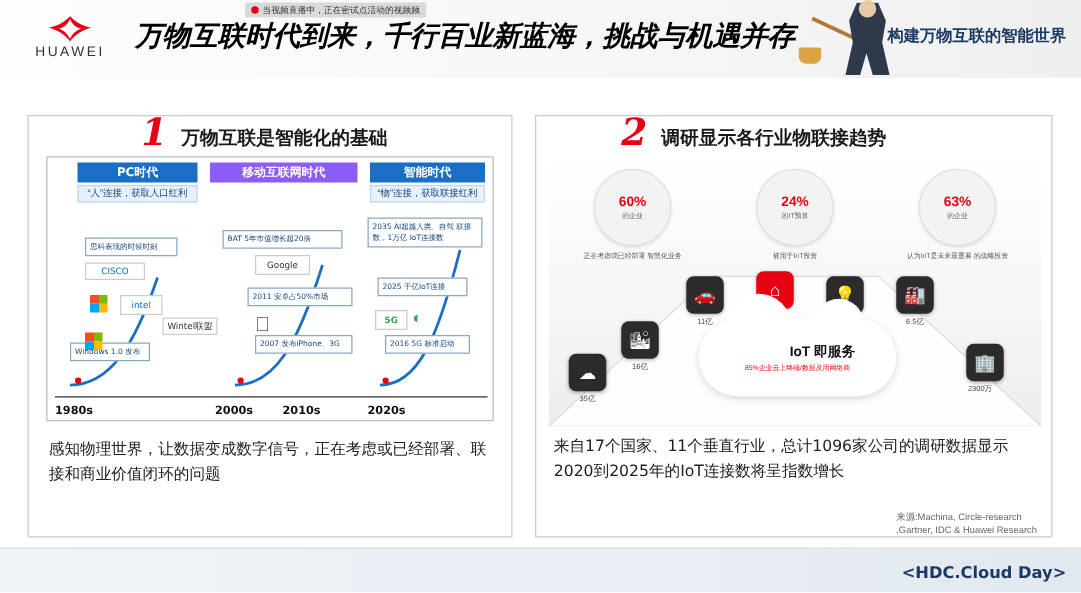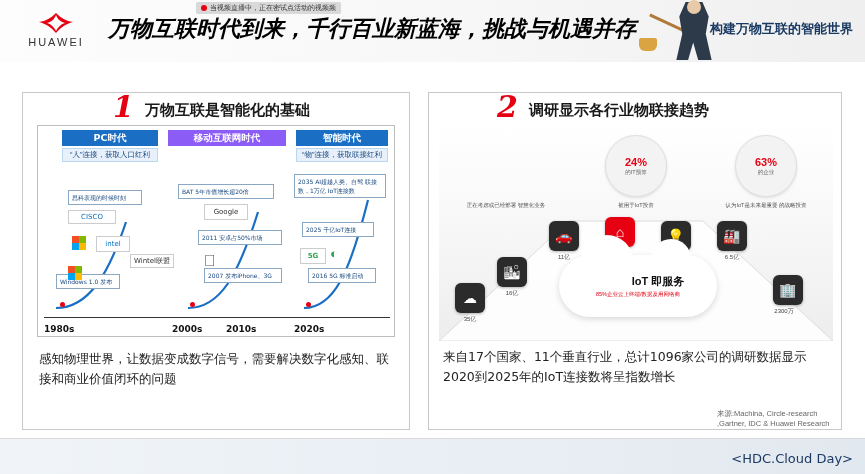--- a/index.html
+++ b/index.html
@@ -179,21 +179,21 @@
   #right-source { left:288px; top:316px; }
 
   
   .footer-band {
     position:absolute; left:0; bottom:0; width:865px; height:36px;
     background:linear-gradient(90deg,#f0f4f8 0%,#e9eef4 60%,#e2e8ef 100%);
     border-top:1px solid #dadada;
   }
   .footer-text {
     position:absolute; right:12px; bottom:8px;
-    font-size:13px; font-weight:normal; color:#1b3a63;
+    font-size:13px; font-weight:bold; color:#1b3a63;
     font-family:"DejaVu Sans","Liberation Sans",sans-serif;
   }
   .win-logo { display:inline-block; width:14px; height:14px; background:
       linear-gradient(90deg,#f25022 50%,#7fba00 50%) top/100% 50% no-repeat,
       linear-gradient(90deg,#00a4ef 50%,#ffb900 50%) bottom/100% 50% no-repeat;
   }
   .apple-glyph { font-size:16px; color:#555; }
   .wifi-glyph { font-size:13px; color:#2ea44f; }
 </style>
 </head>
@@ -275,34 +275,38 @@
       <span class="apple-glyph" style="position:absolute; left:166px; top:126px;"></span>
       <span class="wifi-glyph" style="position:absolute; left:292px; top:120px;">◐</span>
 
       <div class="axis"></div>
       <div class="axis-label" style="left:6px;">1980s</div>
       <div class="axis-label" style="left:134px;">2000s</div>
       <div class="axis-label" style="left:188px;">2010s</div>
       <div class="axis-label" style="left:256px;">2020s</div>
     </div>
 
-    <div class="card-caption" id="left-caption">感知物理世界，让数据变成数字信号，需要解决数字化感知、联接和商业价值闭环的问题</div>
+    <div class="card-caption" id="left-caption">感知物理世界，让数据变成数字信号，正在考虑或已经部署、联接和商业价值闭环的问题</div>
   </div>
 
   <div class="card" id="right-card">
     <div class="card-num" id="right-num">2</div>
     <div class="card-title" id="right-title">调研显示各行业物联接趋势</div>
 
     <div class="infographic">
 
       <svg style="position:absolute;left:0;top:0;width:394px;height:216px;">
         <path d="M0 216 L130 96 L264 96 L394 216 Z" fill="#ffffff" opacity="0.85"></path>
         <path d="M0 216 L130 96 L264 96 L394 216 Z" fill="none" stroke="#dcdcdc"></path>
       </svg>
 
+      <div class="stat-circle" style="left:36px; top:10px;">
+        <span class="stat-pct">60%</span>
+        <span class="stat-sub">的企业</span>
+      </div>
       <div class="stat-desc" style="left:25px; top:76px;">正在考虑或已经部署
 智慧化业务</div>
 
       <div class="stat-circle" style="left:166px; top:10px;">
         <span class="stat-pct">24%</span>
         <span class="stat-sub">的IT预算</span>
       </div>
       <div class="stat-desc" style="left:155px; top:76px;">被用于IoT投资</div>
 
       <div class="stat-circle" style="left:296px; top:10px;">

